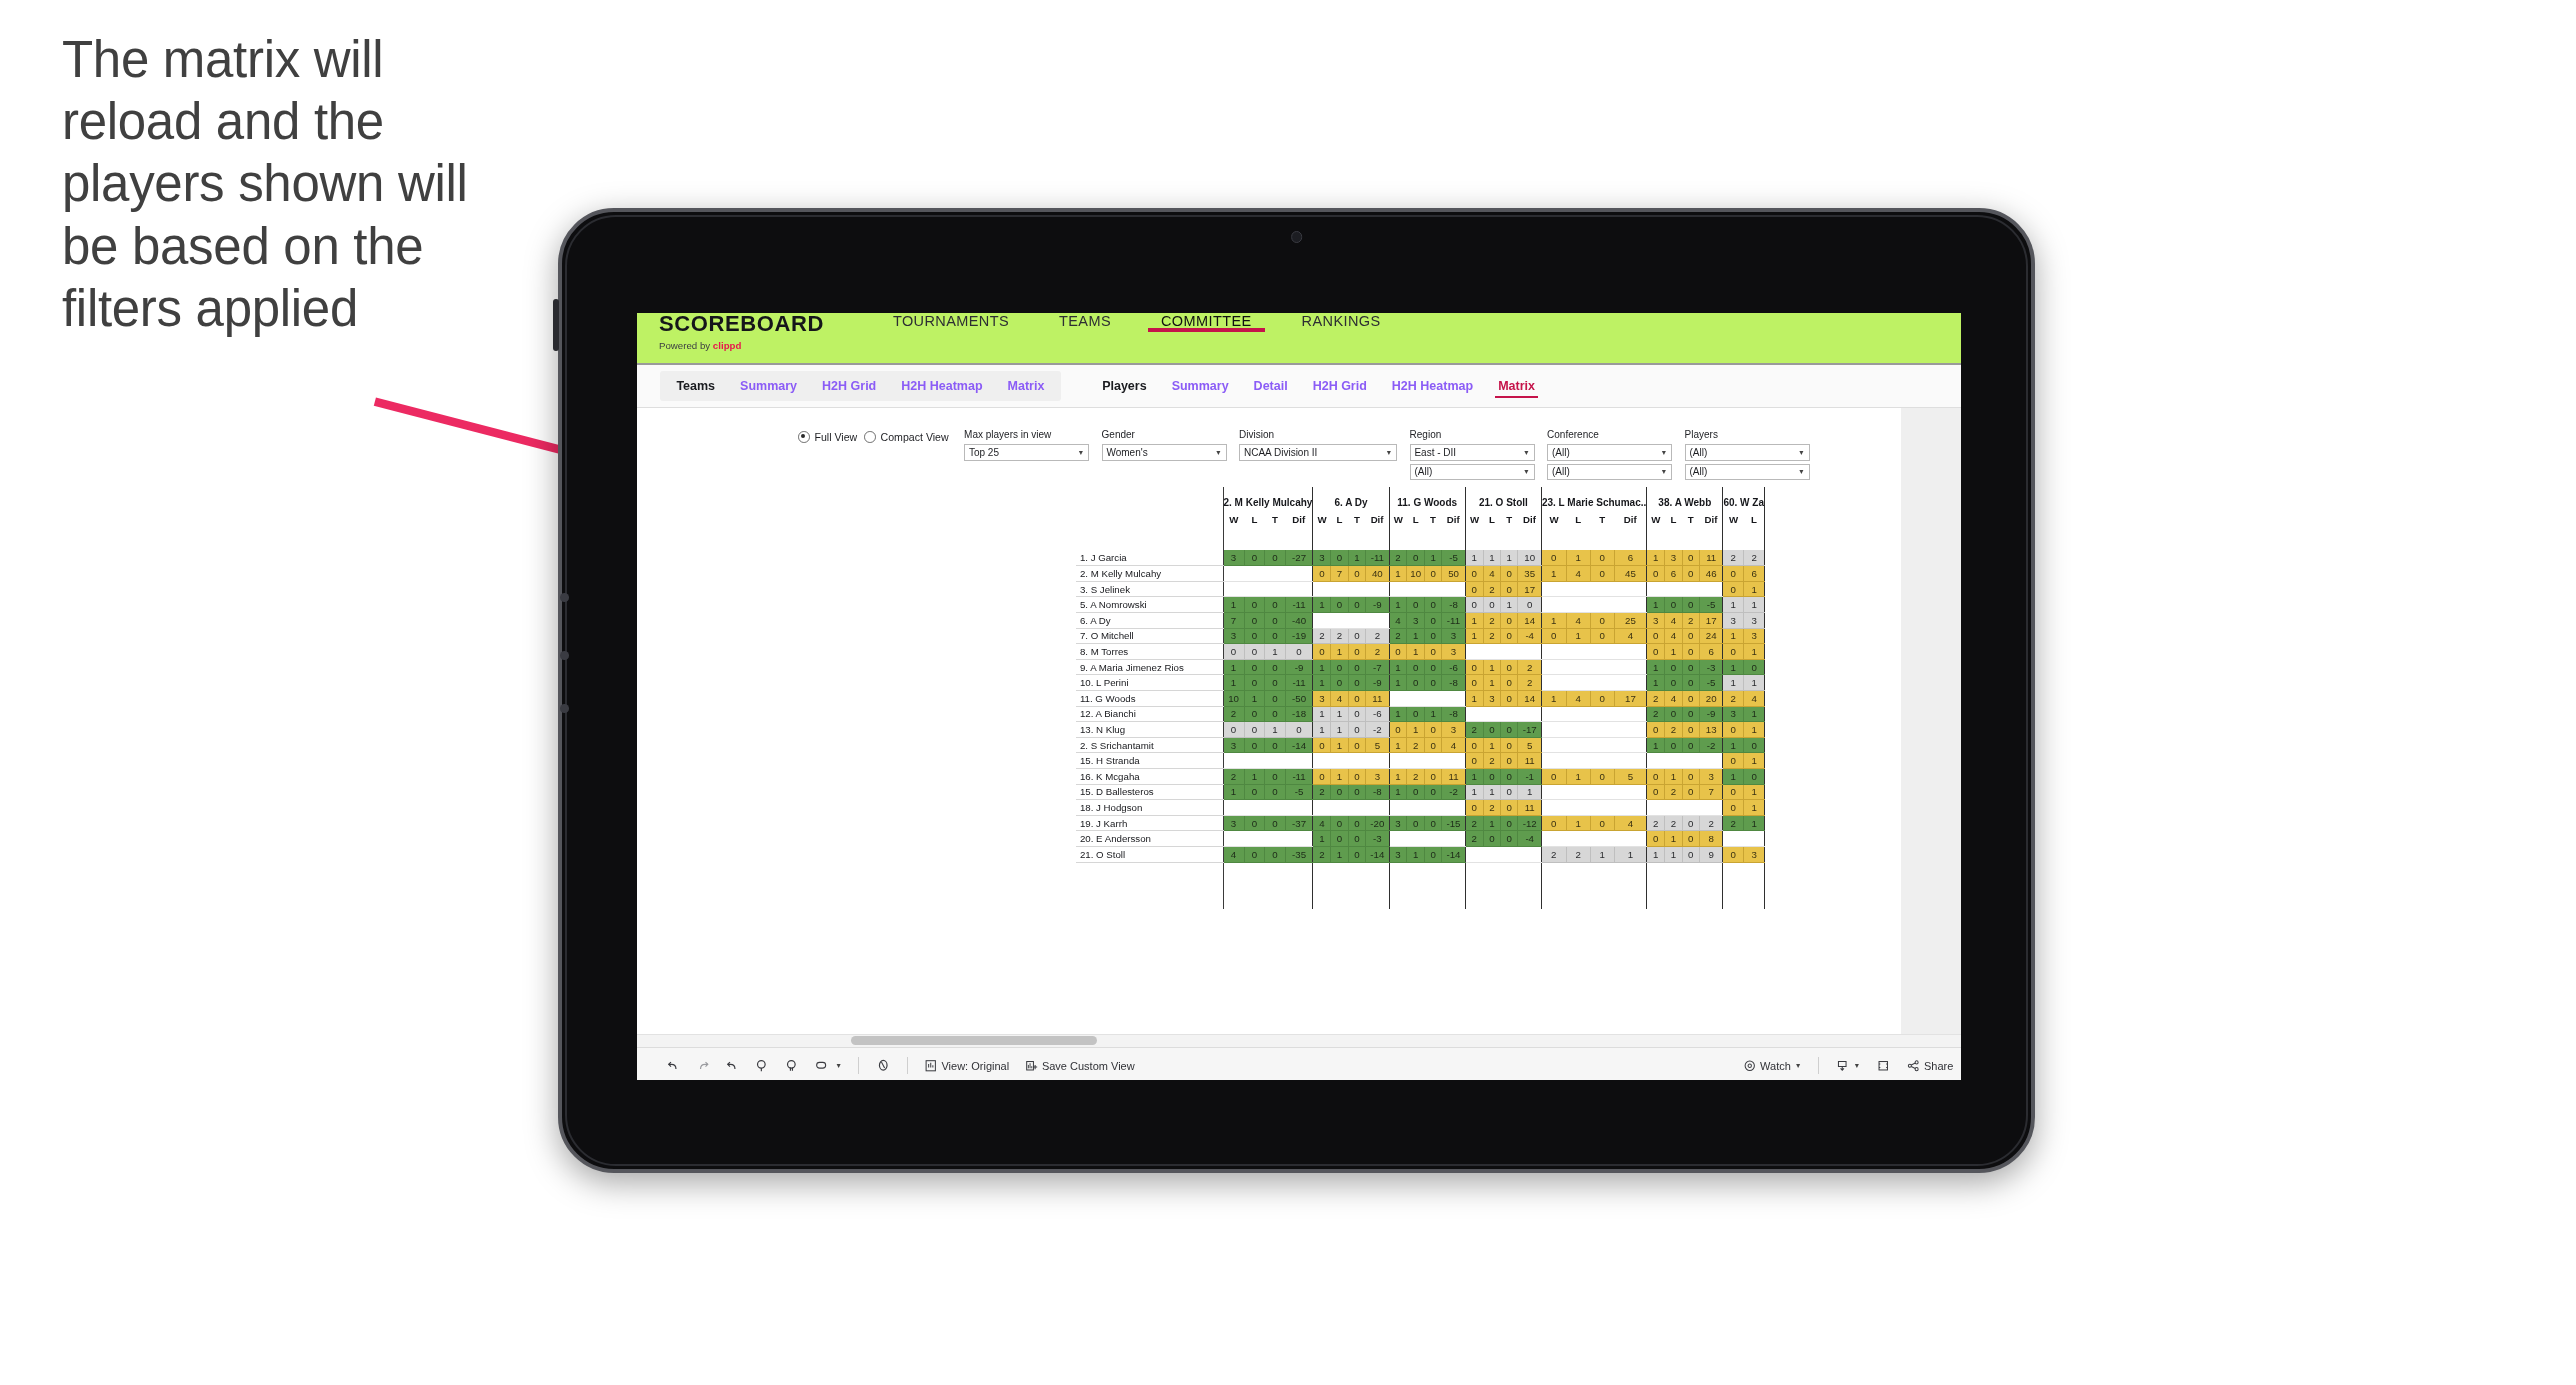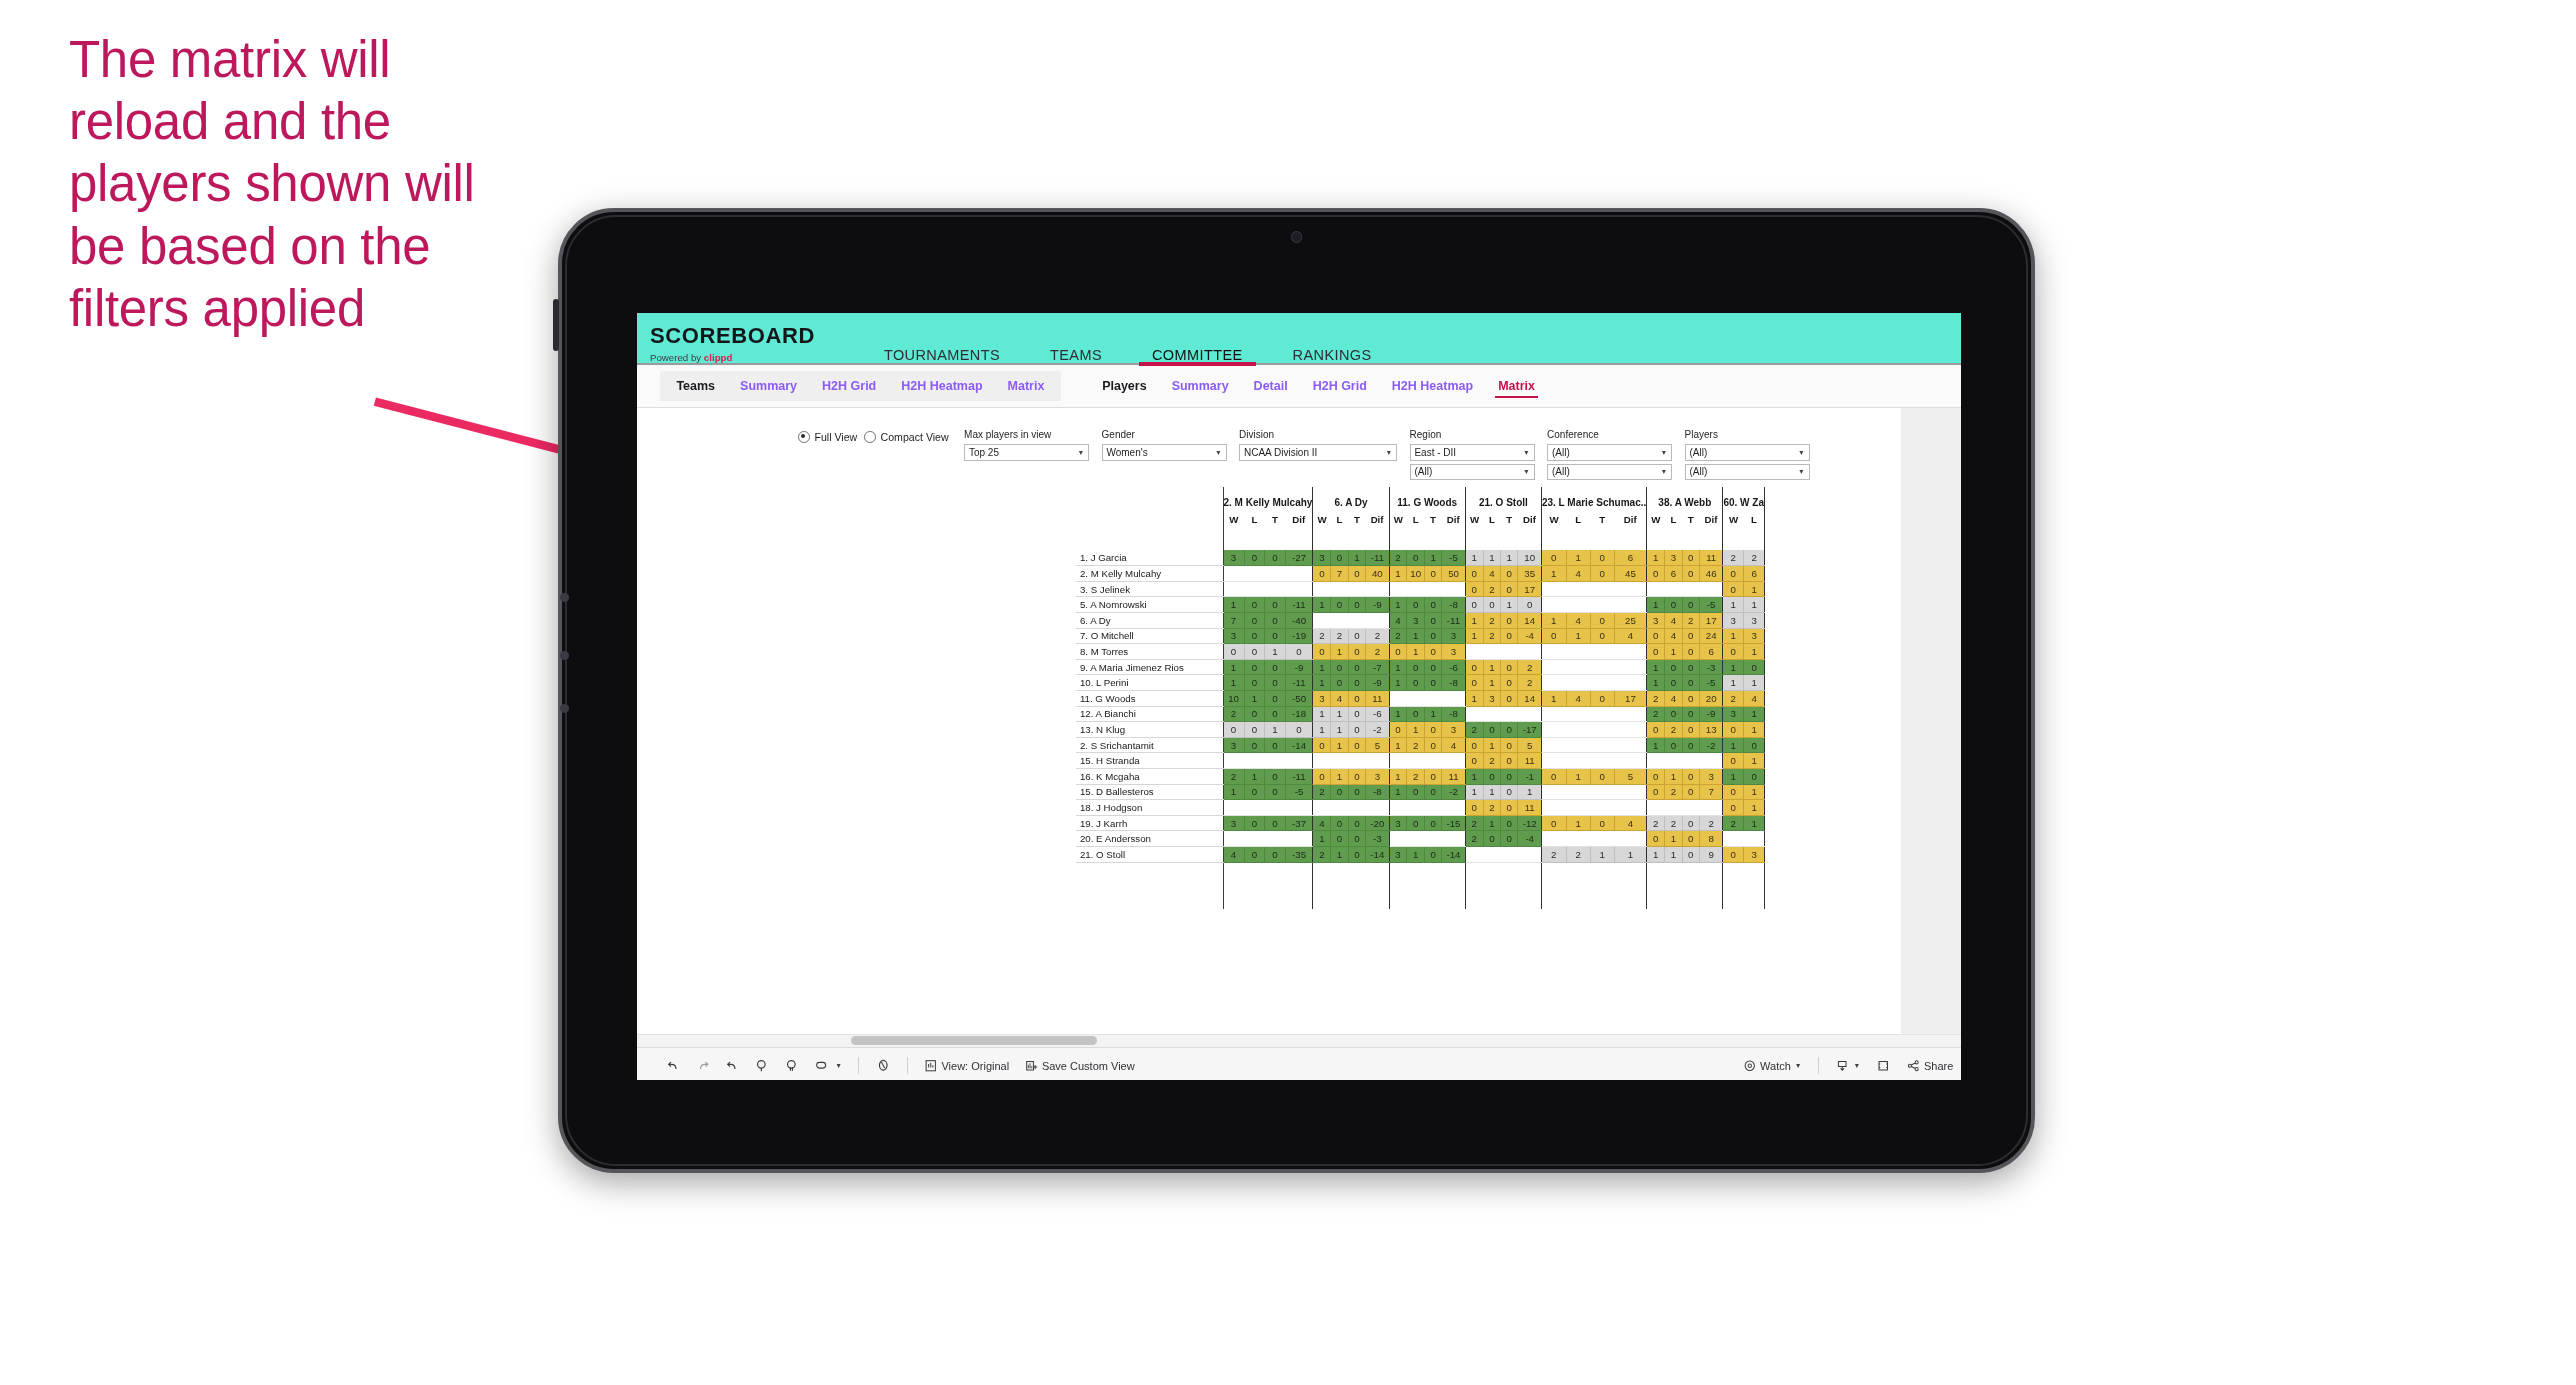--- a/index.html
+++ b/index.html
@@ -7,25 +7,25 @@
     width:2576px;height:1386px;
     background:#ffffff;
     font-family:"Liberation Sans", sans-serif;
     overflow:hidden;
     position:relative;
   }
 
   
   #annotation{
     position:absolute;
-    left:69px; top:29px;
+    left:62px; top:29px;
     width:454px;
     font-size:51px;
     line-height:1.22;
-    color:#be185d;
+    color:#404040;
     font-weight:400;
     letter-spacing:-0.3px;
   }
   #arrow{
     position:absolute;
     left:367px; top:390px;
     width:560px; height:193px;
     pointer-events:none;
   }
 
@@ -56,24 +56,24 @@
   #screen{
     position:absolute;
     left:75px; top:101px;
     width:1324px; height:767px;
     background:#ffffff;
     overflow:hidden;
   }
 
   
   #topnav{
-    height:50px;background:#5eead4;
+    height:50px;background:#bef264;
     border-bottom:2.9px solid #9a9a9a;
-    display:flex;align-items:flex-end;
-    padding-left:13px;
+    display:flex;align-items:flex-start;
+    padding-left:22px;
   }
   #brand{display:flex;flex-direction:column;justify-content:center;padding-right:44px;}
   #brand .logo{
     font-family:"Liberation Sans", sans-serif;
     font-weight:bold;font-size:22px;letter-spacing:0.6px;color:#15161a;
     line-height:1;
   }
   #brand .sub{font-size:9.7px;color:#3c3d42;margin-top:5px;}
   #brand .sub b{color:#e8174c;font-weight:bold;}
   .topnav-item{

